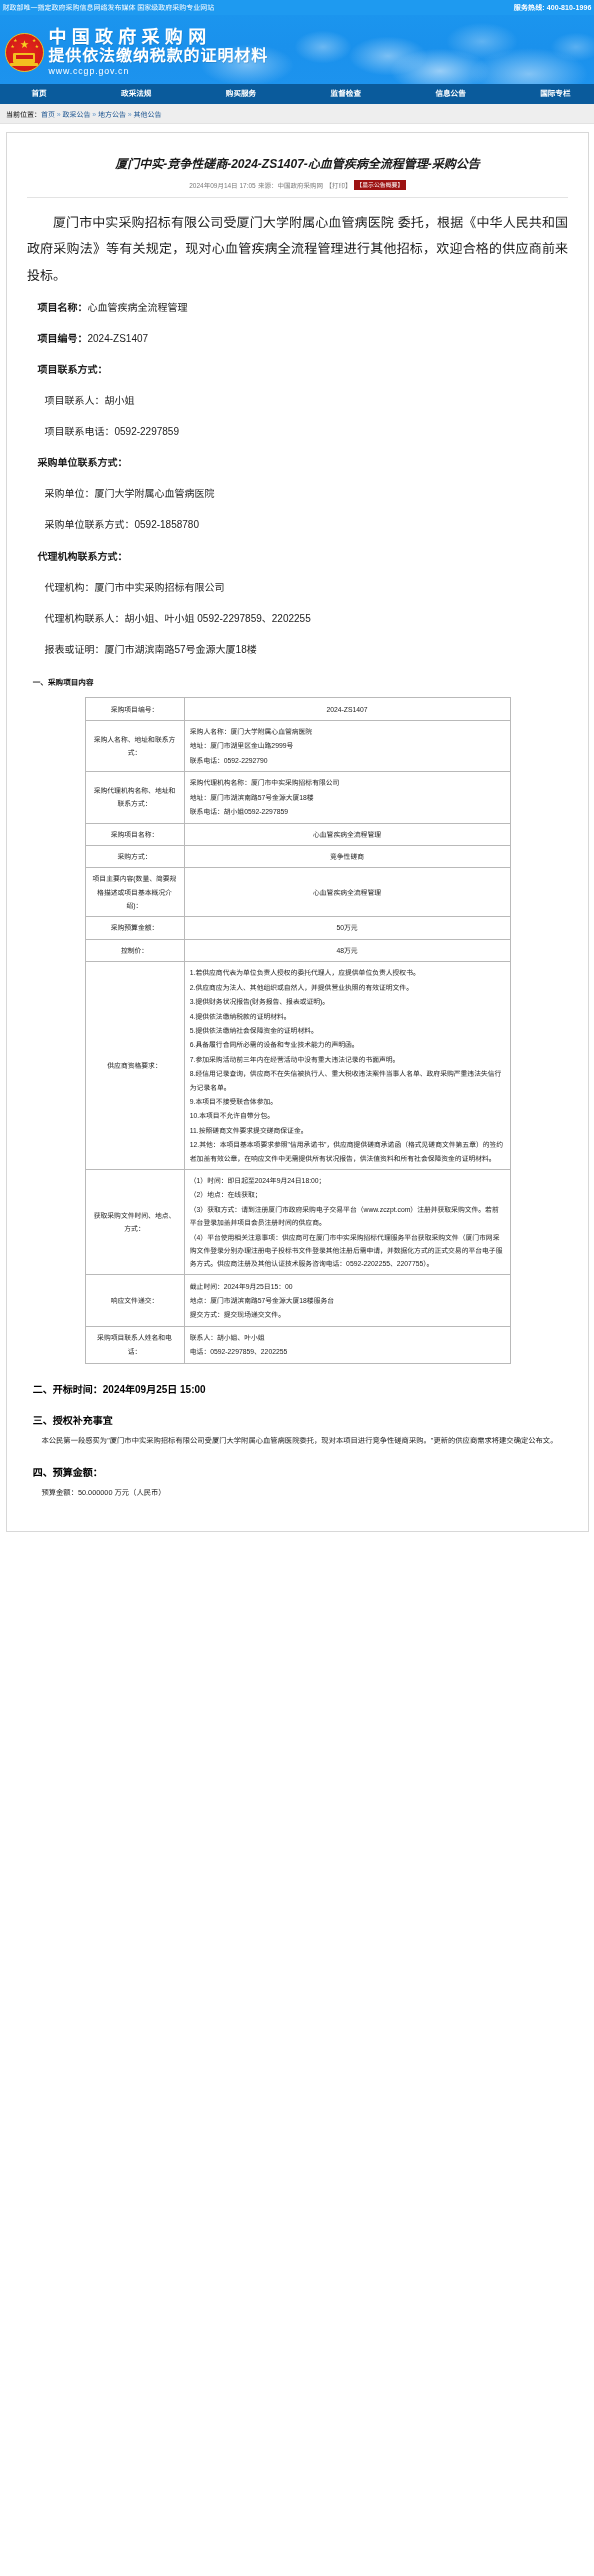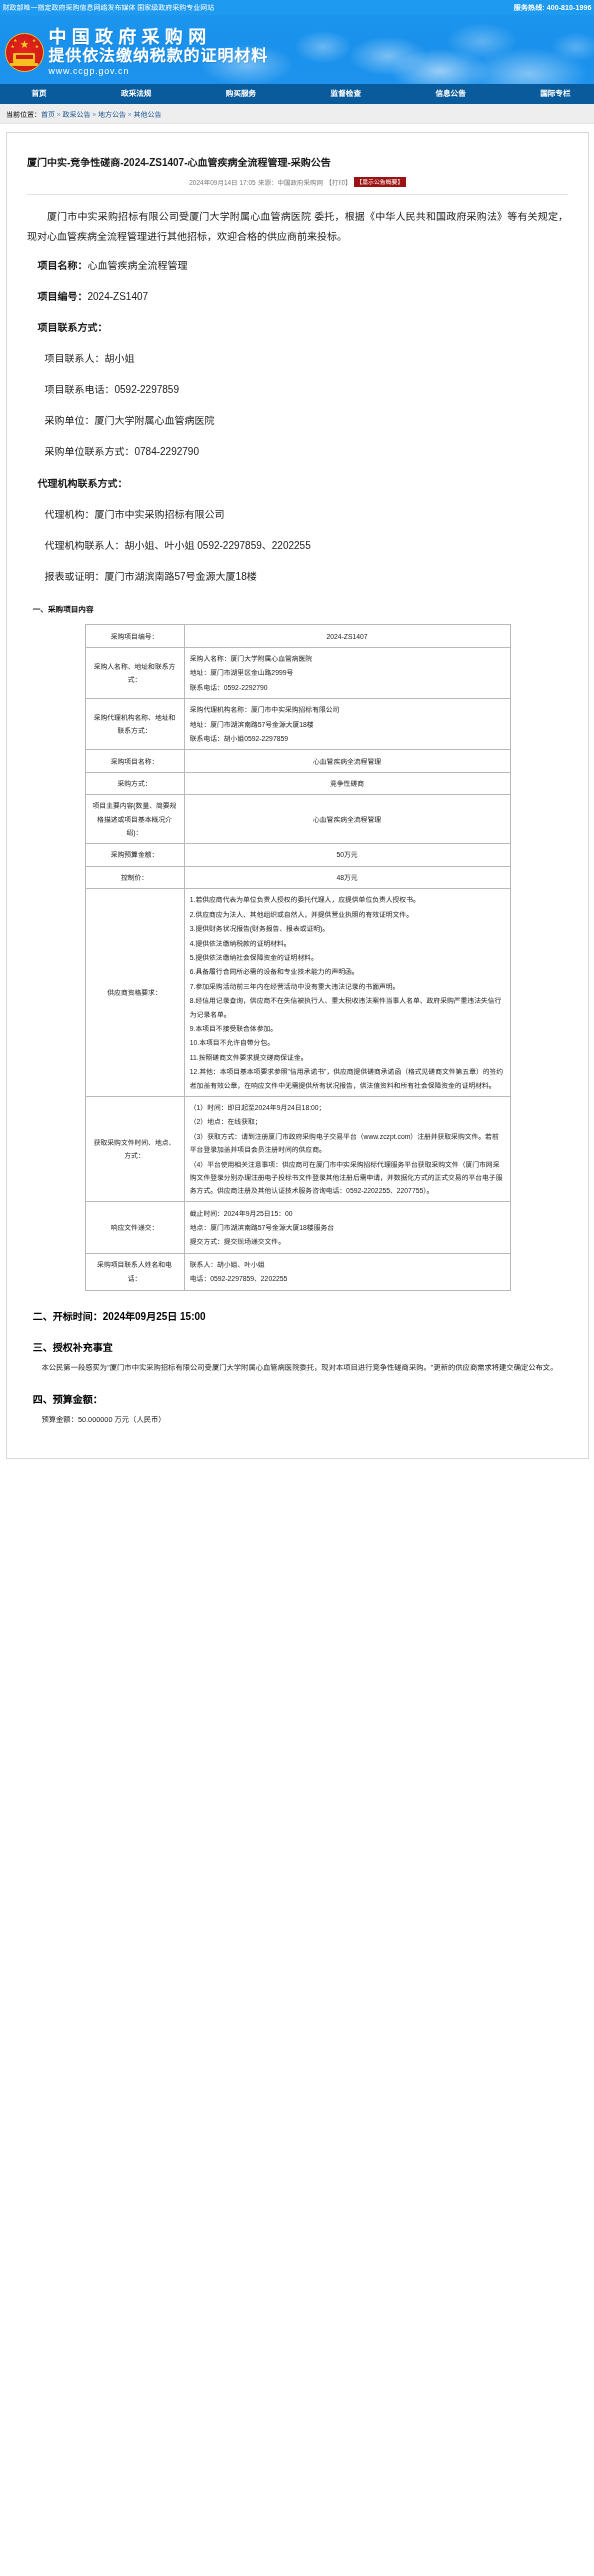--- a/index.html
+++ b/index.html
@@ -150,25 +150,27 @@
   .crumb .sep { color: #6b9ccc; margin: 0 1.8px; }
 
   
   .wrap { padding: 8.2px 5.9px 0 5.9px; }
   .card {
     border: 0.6px solid #d8d8d8;
     background: #fff;
     padding: 13px 20px 23.5px 20px;
   }
   .art-title {
-    font-size: 10px;
+    text-align: center;
+    font-size: 12px;
     font-weight: bold;
     color: #1b1b1b;
     line-height: 1.5;
     margin: 8.2px 0 0 0;
+    font-style: italic;
   }
   .art-meta {
     text-align: center;
     font-size: 6.5px;
     color: #7a7a7a;
     margin-top: 7px;
     display: flex;
     align-items: center;
     justify-content: center;
     gap: 2.4px;
@@ -184,21 +186,21 @@
     white-space: nowrap;
   }
   .divider {
     border: 0;
     border-top: 0.6px solid #e3e3e3;
     margin: 7px 0 11.8px 0;
   }
 
   
   .p {
-    font-size: 10px;
+    font-size: 13px;
     color: #1c1c1c;
     line-height: 2.05;
     margin: 0 0 8.2px 0;
     text-align: justify;
   }
   .p.indent { text-indent: 2em; }
   .kv {
     font-size: 10px;
     color: #1c1c1c;
     line-height: 2.05;
@@ -328,22 +330,25 @@
   <div class="kv">
     <b>项目编号：</b><span>2024-ZS1407</span>
   </div>
 
   <div class="kv">
     <b>项目联系方式：</b>
   </div>
   <div class="kv sub">项目联系人：胡小姐</div>
   <div class="kv sub">项目联系电话：0592-2297859</div>
 
+  <div class="kv">
+    <b>采购单位联系方式：</b>
+  </div>
   <div class="kv sub">采购单位：厦门大学附属心血管病医院</div>
-  <div class="kv sub">采购单位联系方式：0784-2292790</div>
+  <div class="kv sub">采购单位联系方式：0592-1858780</div>
 
   <div class="kv">
     <b>代理机构联系方式：</b>
   </div>
   <div class="kv sub">代理机构：厦门市中实采购招标有限公司</div>
   <div class="kv sub">代理机构联系人：胡小姐、叶小姐 0592-2297859、2202255</div>
   <div class="kv sub">报表或证明：厦门市湖滨南路57号金源大厦18楼</div>
 
   <div class="sec-head">一、采购项目内容</div>
 

